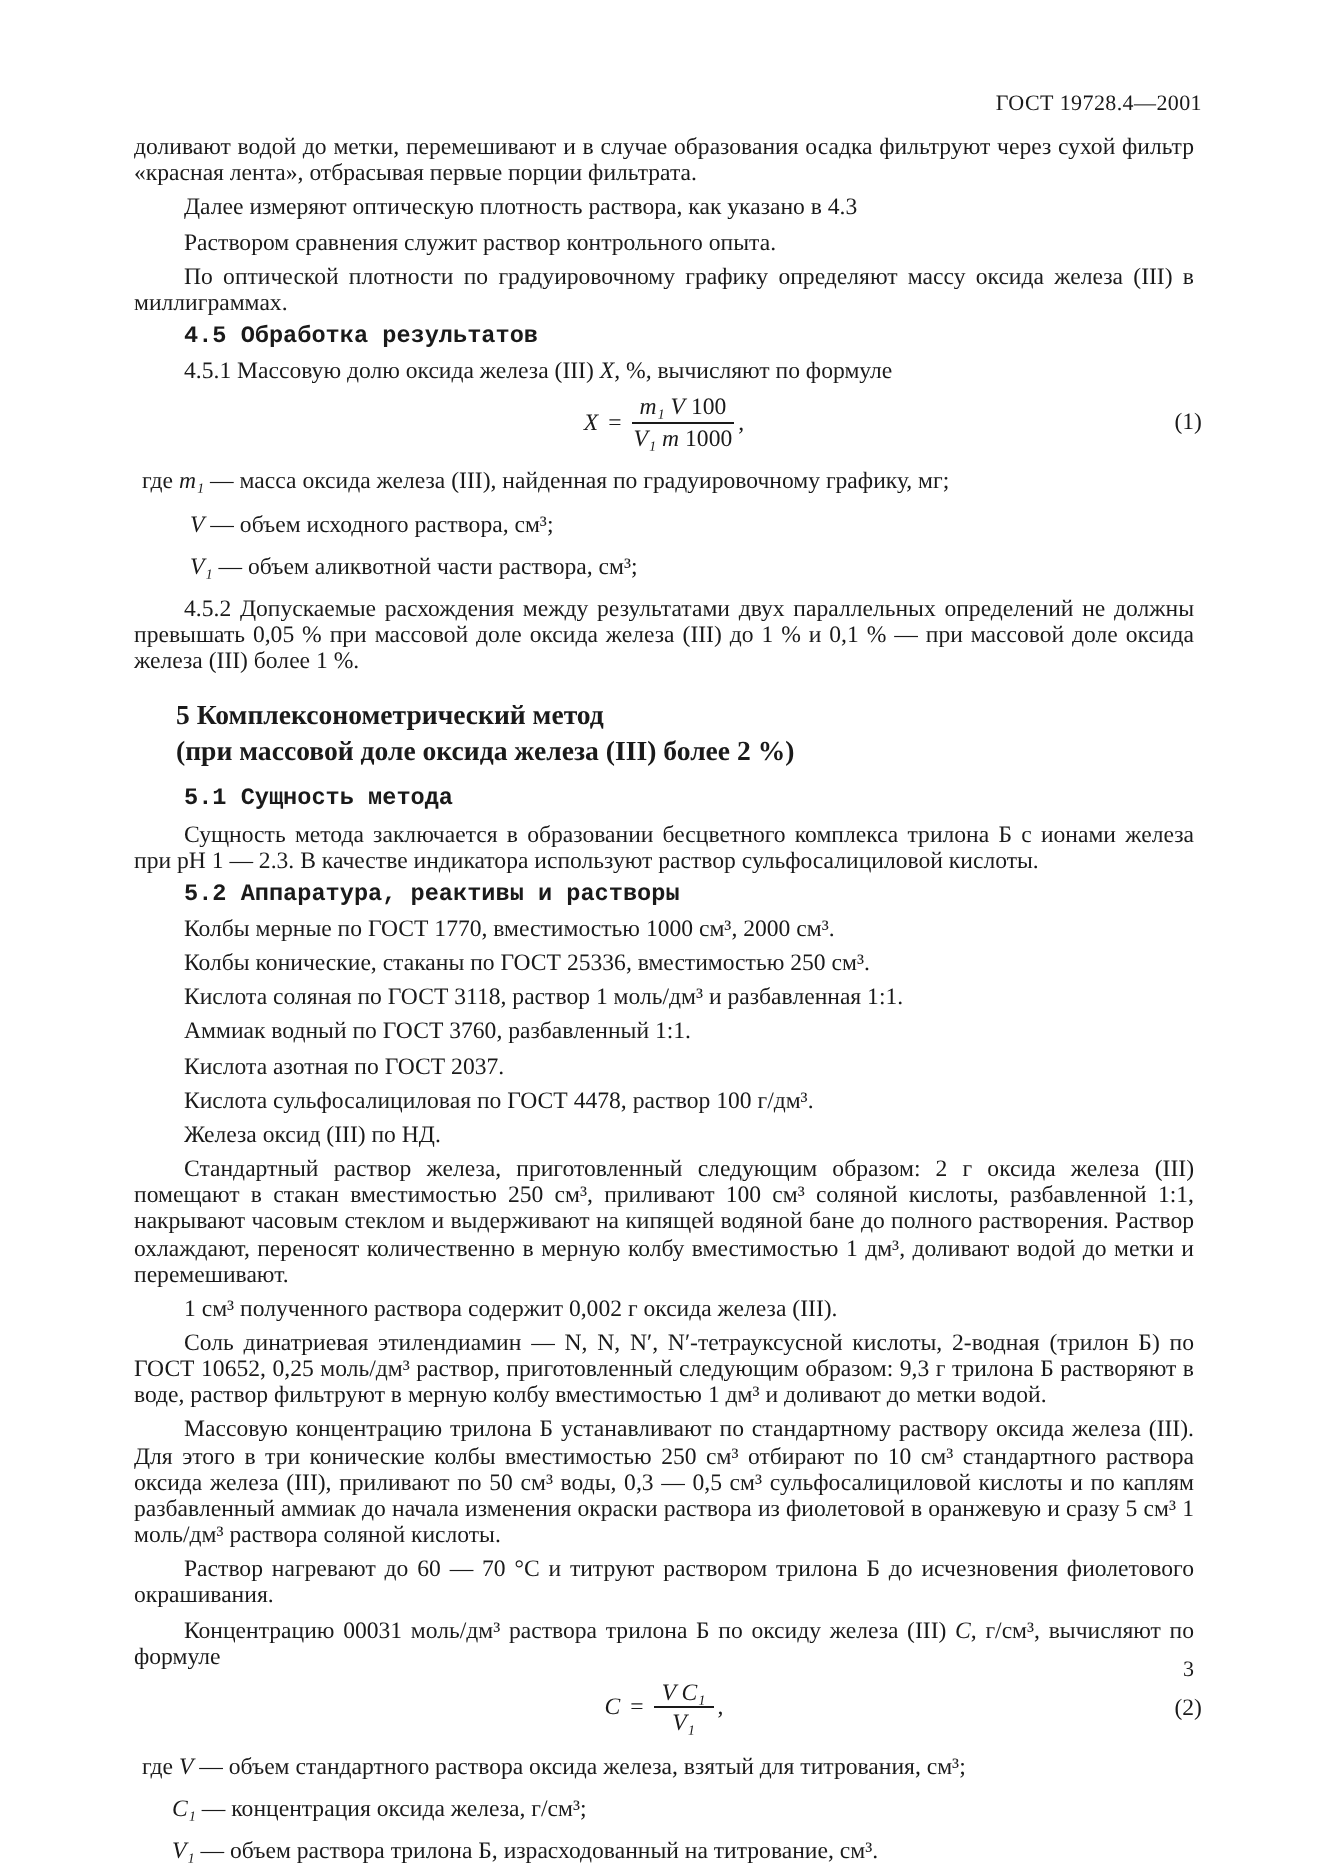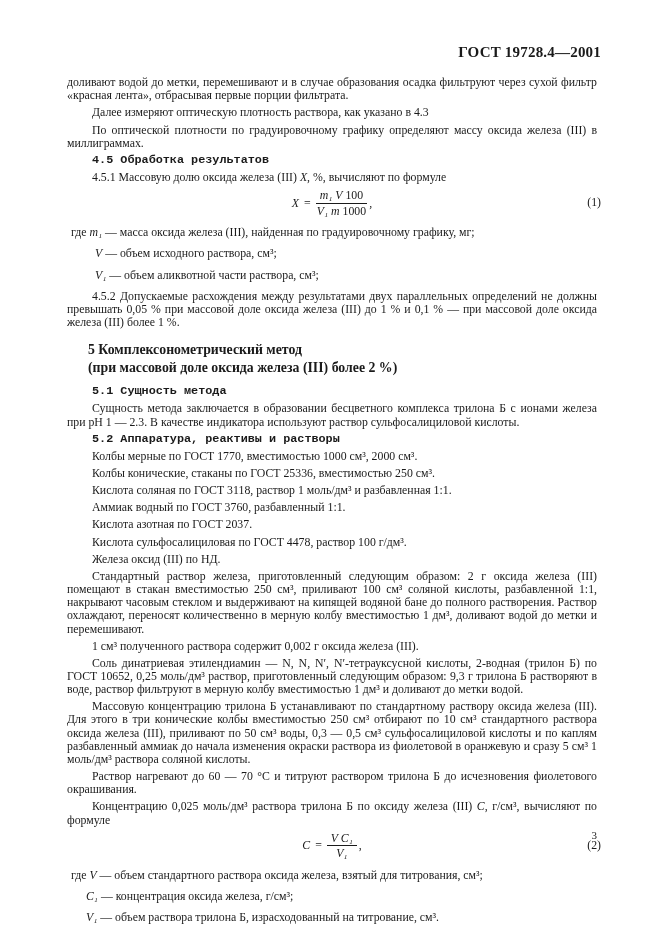--- a/index.html
+++ b/index.html
@@ -10,24 +10,24 @@
     background:#ffffff;
     color:#1a1a1a;
     font-family:"Liberation Serif","DejaVu Serif",serif;
     font-size:11.8px;
     line-height:13.15px;
     padding:46px 60px 0 63px;
     overflow:hidden;
   }
   .doc-header {
     text-align:right;
-    font-weight:700;
-    font-size:15px;
+    font-weight:400;
+    font-size:11px;
     letter-spacing:.2px;
-    margin-bottom:17px;
+    margin-bottom:8px;
   }
   p { margin:4px; text-indent:25px; text-align:justify; }
   p.cont { text-indent:0; }
   .bold { font-weight:700;font-family:Liberation Mono, monospace; }
   i.var, .it { font-style:italic; }
   .def { padding-left:24px; text-indent:0; text-align:left; margin:8px; }
   .def.first { padding-left:0; }
   .def2 { padding-left:15px; }
   .def2.first { padding-left:0; }
   .formula {
@@ -54,20 +54,21 @@
 </style>
 </head>
 <body>
 
 <div class="page">
 
   <div class="doc-header">ГОСТ 19728.4—2001</div>
 
   <p class="cont">доливают водой до метки, перемешивают и в случае образования осадка фильтруют через сухой фильтр «красная лента», отбрасывая первые порции фильтрата.</p>
   <p>Далее измеряют оптическую плотность раствора, как указано в 4.3</p>
+  <p>Раствором сравнения служит раствор контрольного опыта.</p>
   <p>По оптической плотности по градуировочному графику определяют массу оксида железа (III) в миллиграммах.</p>
 
   <p class="bold">4.5  Обработка результатов</p>
 
   <p><span>4.5.1  Массовую долю оксида железа (III) </span><i class="var">X</i><span>, %, вычисляют по формуле</span></p>
 
   <div class="formula">
     <i class="var">X</i>
     <span class="f-eq">=</span>
     <span class="frac">
@@ -100,21 +101,21 @@
   <p>Кислота азотная по ГОСТ  2037.</p>
   <p>Кислота сульфосалициловая по ГОСТ  4478, раствор 100 г/дм³.</p>
   <p>Железа оксид (III) по НД.</p>
 
   <p>Стандартный раствор железа, приготовленный следующим образом: 2 г оксида железа (III) помещают в стакан вместимостью 250 см³, приливают 100 см³ соляной кислоты, разбавленной 1:1, накрывают часовым стеклом и выдерживают на кипящей водяной бане до полного растворения. Раствор охлаждают, переносят количественно в мерную колбу вместимостью 1 дм³, доливают водой до метки и перемешивают.</p>
   <p>1 см³ полученного раствора содержит 0,002 г оксида железа (III).</p>
   <p>Соль динатриевая этилендиамин — N, N, N′, N′-тетрауксусной кислоты, 2-водная (трилон Б) по ГОСТ 10652, 0,25 моль/дм³ раствор, приготовленный следующим образом: 9,3 г трилона Б растворяют в воде, раствор фильтруют в мерную колбу вместимостью 1 дм³ и доливают до метки водой.</p>
   <p>Массовую концентрацию трилона Б устанавливают по стандартному раствору оксида железа (III). Для этого в три конические колбы вместимостью 250 см³ отбирают по 10 см³ стандартного раствора оксида железа (III), приливают по 50 см³ воды, 0,3 — 0,5 см³ сульфосалициловой кислоты и по каплям разбавленный аммиак до начала изменения окраски раствора из фиолетовой в оранжевую и сразу 5 см³ 1 моль/дм³ раствора соляной кислоты.</p>
   <p>Раствор нагревают до 60 — 70 °С и титруют раствором трилона Б до исчезновения фиолетового окрашивания.</p>
 
-  <p><span>Концентрацию 0,025 моль/дм³ раствора трилона Б по оксиду железа (III) </span><i class="var">C</i><span>, г/см³, вычисляют по формуле</span></p>
+  <p><span>Концентрацию 00031 моль/дм³ раствора трилона Б по оксиду железа (III) </span><i class="var">C</i><span>, г/см³, вычисляют по формуле</span></p>
 
   <div class="formula">
     <i class="var">C</i>
     <span class="f-eq">=</span>
     <span class="frac">
       <span class="num"><i class="var">V C₁</i></span>
       <span class="den"><i class="var">V₁</i></span>
     </span>
     <span class="f-tail">,</span>
     <span class="f-label">(2)</span>

